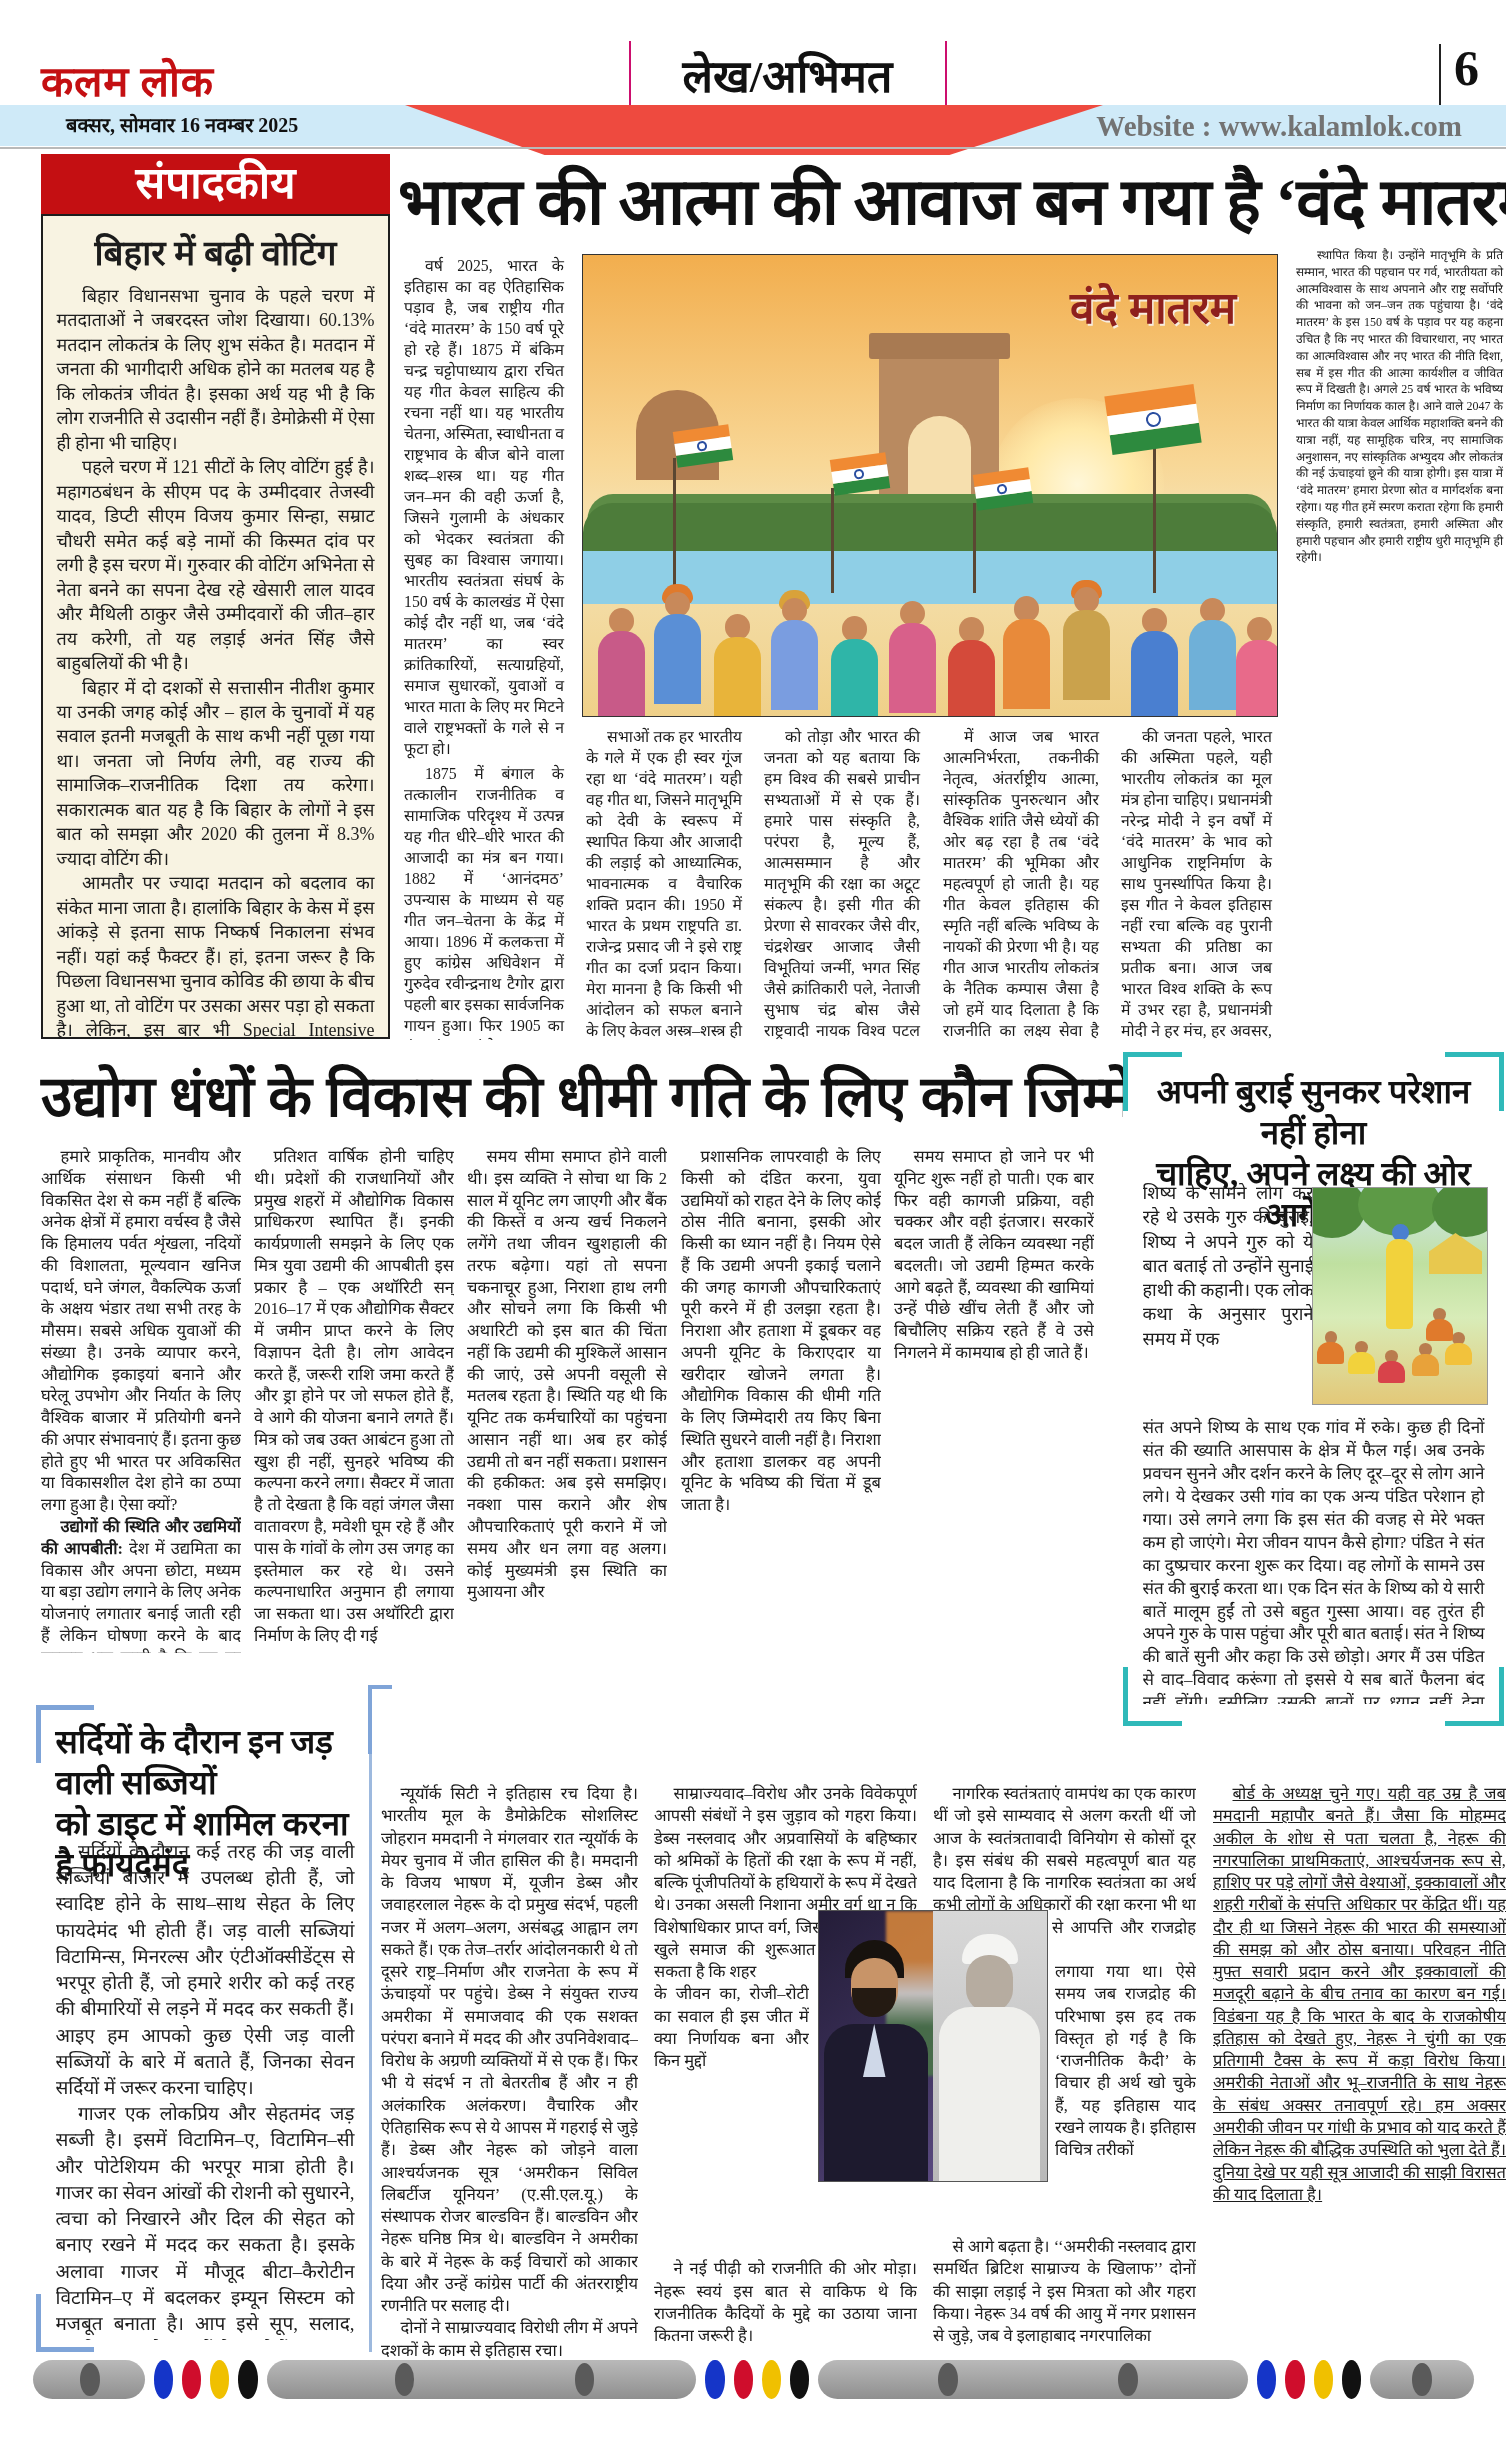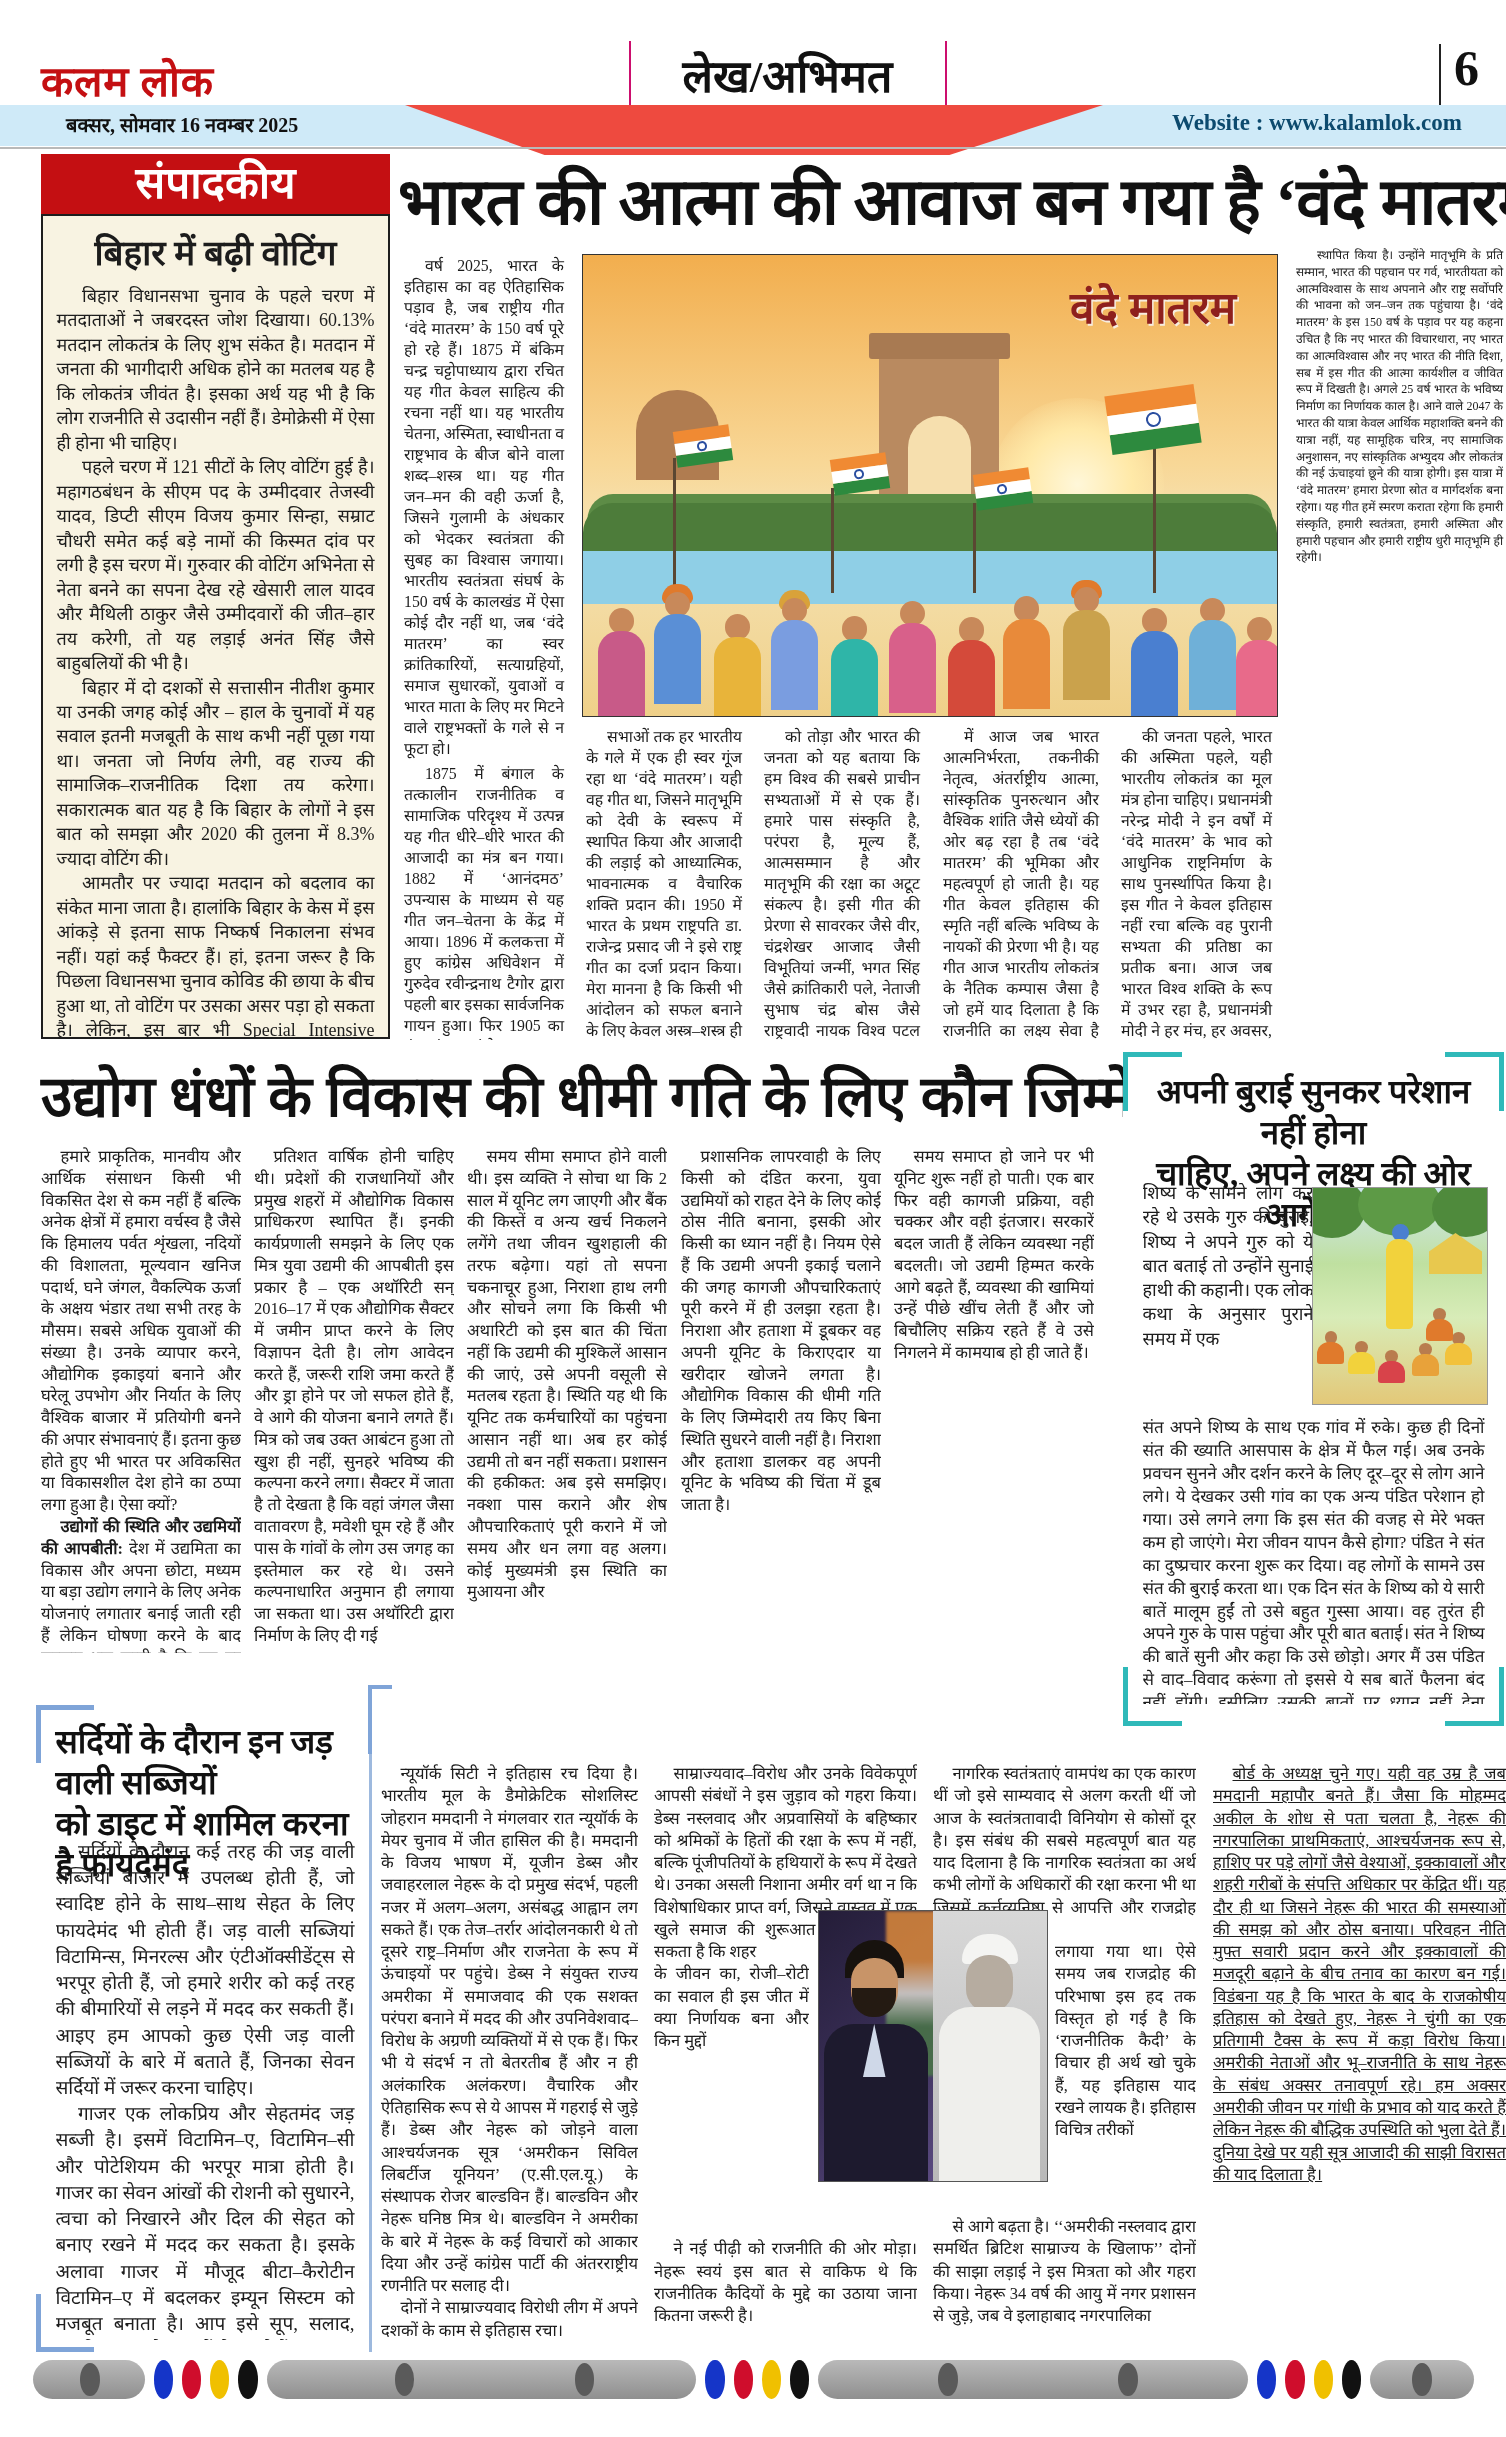--- a/index.html
+++ b/index.html
@@ -6,21 +6,21 @@
   .page{position:relative;width:1507px;height:2438px;background:#ffffff;overflow:hidden;
         font-family:"Liberation Serif","DejaVu Sans",serif;color:#1c1c1c;}
   
   .paper-name{position:absolute;left:41px;top:51px;font-size:42px;font-weight:900;color:#c40f12;letter-spacing:0.8px;}
   .section-title{position:absolute;left:636px;top:44px;width:303px;text-align:center;font-size:45px;font-weight:900;color:#111;}
   .rule-magenta{position:absolute;top:41px;height:99px;width:2.3px;background:#cc0e6e;}
   .page-num{position:absolute;left:1454px;top:39px;font-size:50px;font-weight:700;color:#111;}
   .rule-black{position:absolute;left:1439px;top:44px;height:90px;width:2.3px;background:#222;}
   .info-bar{position:absolute;left:0;top:105px;width:1507px;height:41px;background:#cfeaf8;}
   .dateline{position:absolute;left:66px;top:111px;font-size:20px;font-weight:700;color:#111;}
-  .website{position:absolute;right:45px;top:110px;font-size:23px;font-weight:700;color:#0c4a6e;}
+  .website{position:absolute;right:45px;top:110px;font-size:29px;font-weight:700;color:#737373;}
   .red-trapezoid{position:absolute;left:405px;top:105px;width:698px;height:50px;background:#ee4a3f;
                  clip-path:polygon(0 0,100% 0,78% 100%,20% 100%);}
   .top-divider{position:absolute;left:0;top:147px;width:1507px;height:1.5px;background:#b9b9b9;}
   
   .edit-head{position:absolute;left:41px;top:154px;width:349px;height:60px;background:#c40f12;
              color:#fff;font-size:44px;font-weight:900;text-align:center;line-height:60px;}
   .edit-body{position:absolute;left:41px;top:214px;width:349px;height:825px;background:#f8f3e2;
              border:2.3px solid #1d1d1d;box-sizing:border-box;padding:10.5px 13.5px;overflow:hidden;}
   .edit-title{font-size:35px;font-weight:800;text-align:center;margin:1.5px 0 9px 0;}
   .edit-body p{font-size:18px;line-height:1.36;text-align:justify;margin:0;text-indent:25.5px;}
@@ -92,21 +92,21 @@
   .cbv-tl{border-top:5.3px solid #7fa4d8;border-left:5.3px solid #7fa4d8;left:0;top:0;}
   .cbv-bl{border-bottom:5.3px solid #7fa4d8;border-left:5.3px solid #7fa4d8;left:0;bottom:0;}
   .veg-headline{position:absolute;left:19.5px;top:16.5px;width:300px;font-size:33px;font-weight:900;line-height:1.25;color:#111;}
   .veg-body{position:absolute;left:19.5px;top:134px;width:299px;height:501px;font-size:19px;line-height:1.38;
             text-align:justify;overflow:hidden;}
   .veg-body p{margin:0;text-indent:22.5px;}
   .v-rule{position:absolute;left:369px;top:1705px;width:3px;height:647px;background:#9db9de;}
   
   .mam-headline{position:absolute;left:381px;top:1681px;width:1125px;font-size:56px;font-weight:900;color:#111;white-space:nowrap;}
   .mam-bracket{position:absolute;left:368px;top:1685px;width:19.5px;height:65px;border-top:4.5px solid #7fa4d8;border-left:4.5px solid #7fa4d8;}
-  .mam-col{font-size:16.5px;line-height:1.35;}
+  .mam-col{font-size:16.5px;line-height:1.35;margin-top:20px;}
   .mam-col p{margin:0;text-indent:19.5px;}
   .photos{position:absolute;left:818px;top:1910px;width:230px;height:272px;border:1.5px solid #555;
           box-sizing:border-box;background:#fff;display:flex;}
   .ph{position:relative;flex:1;overflow:hidden;}
   .ph-mamdani{background:linear-gradient(140deg,#241d38 0%,#3a2f58 55%,#5a4a80 100%);}
   .ph-mamdani .flagblur{position:absolute;right:-6px;top:0;width:53px;height:165px;
       background:linear-gradient(#e8903a 30%,#e8e4da 50%,#4a7a46 70%);opacity:.8;filter:blur(1.5px);}
   .ph-mamdani .hair{position:absolute;left:25.5px;top:28.5px;width:59px;height:38px;border-radius:30px 30px 0 0;background:#17120e;}
   .ph-mamdani .face{position:absolute;left:31.5px;top:47px;width:47px;height:56px;border-radius:22.5px;background:#c89468;}
   .ph-mamdani .beard{position:absolute;left:33px;top:77px;width:44px;height:28.5px;border-radius:0 0 21px 21px;background:#241a12;}

